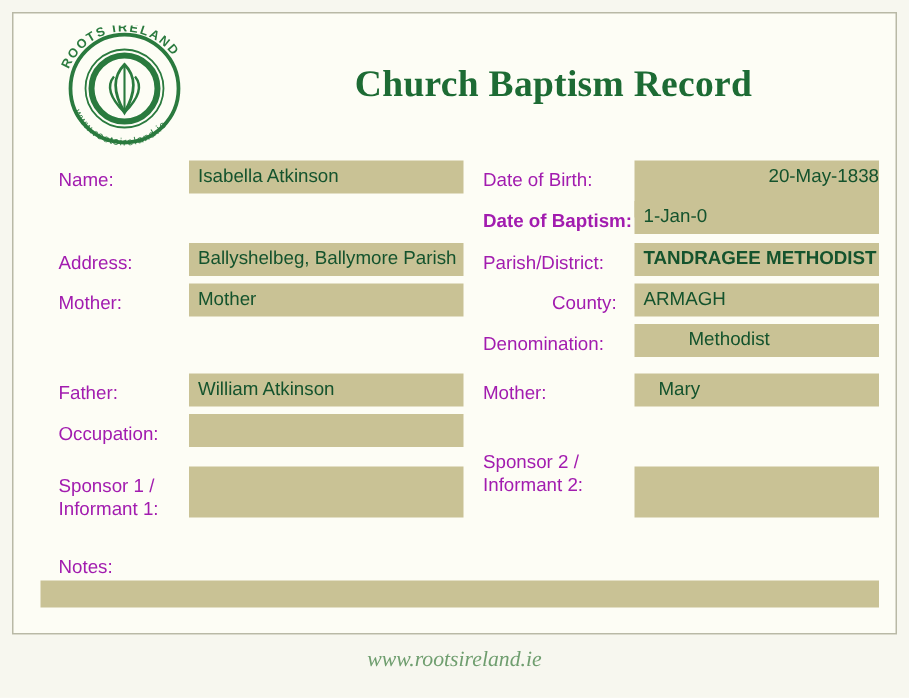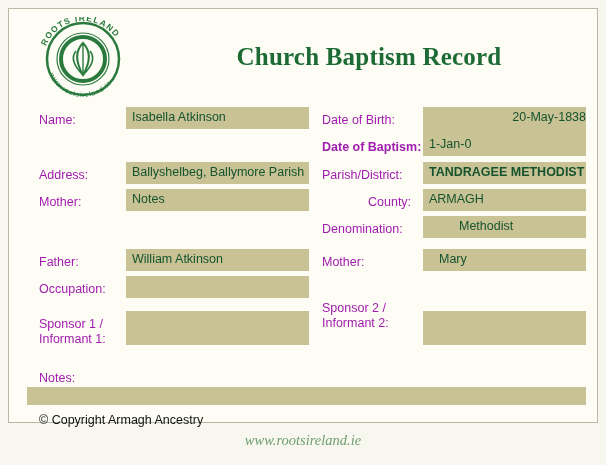--- a/index.html
+++ b/index.html
@@ -126,21 +126,21 @@
 
     <div class="title">Church Baptism Record</div>
 
     <div class="lbl" style="left:30px; top:104px;">Name:</div>
     <div class="val" style="left:117px; top:98px; width:183px; height:22px;">Isabella Atkinson</div>
 
     <div class="lbl" style="left:30px; top:159px;">Address:</div>
     <div class="val" style="left:117px; top:153px; width:183px; height:22px;">Ballyshelbeg, Ballymore Parish</div>
 
     <div class="lbl" style="left:30px; top:186px;">Mother:</div>
-    <div class="val" style="left:117px; top:180px; width:183px; height:22px;">Notes</div>
+    <div class="val" style="left:117px; top:180px; width:183px; height:22px;">Mother</div>
 
     <div class="lbl" style="left:30px; top:246px;">Father:</div>
     <div class="val" style="left:117px; top:240px; width:183px; height:22px;">William Atkinson</div>
 
     <div class="lbl" style="left:30px; top:273px;">Occupation:</div>
     <div class="val" style="left:117px; top:267px; width:183px; height:22px;"></div>
 
     <div class="lbl" style="left:30px; top:308px;">Sponsor 1 /
 Informant 1:</div>
     <div class="val tall" style="left:117px; top:302px; width:183px; height:34px;"></div>
@@ -163,17 +163,16 @@
     <div class="lbl" style="left:313px; top:246px;">Mother:</div>
     <div class="val" style="left:414px; top:240px; width:163px; height:22px;padding-left:16px;">Mary</div>
 
     <div class="lbl" style="left:313px; top:292px;">Sponsor 2 /
 Informant 2:</div>
     <div class="val tall" style="left:414px; top:302px; width:163px; height:34px;"></div>
 
     <div class="lbl" style="left:30px; top:362px;">Notes:</div>
     <div class="val" style="left:18px; top:378px; width:559px; height:18px;"></div>
 
-    <div class="copyright">© Copyright Armagh Ancestry</div>
   </div>
 
   <div class="footer">www.rootsireland.ie</div>
 </div>
 
 </body></html>

